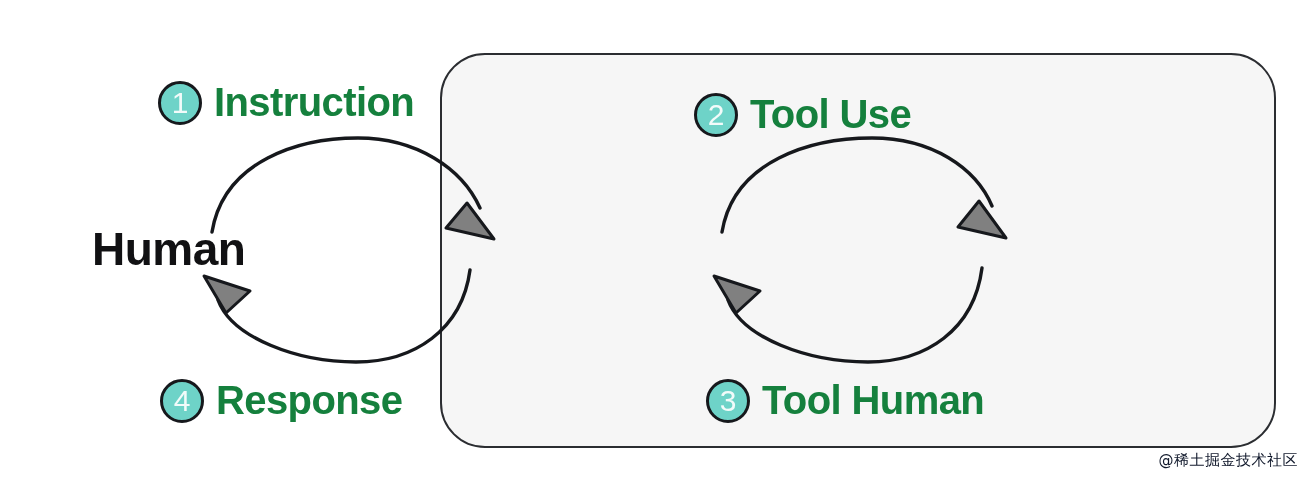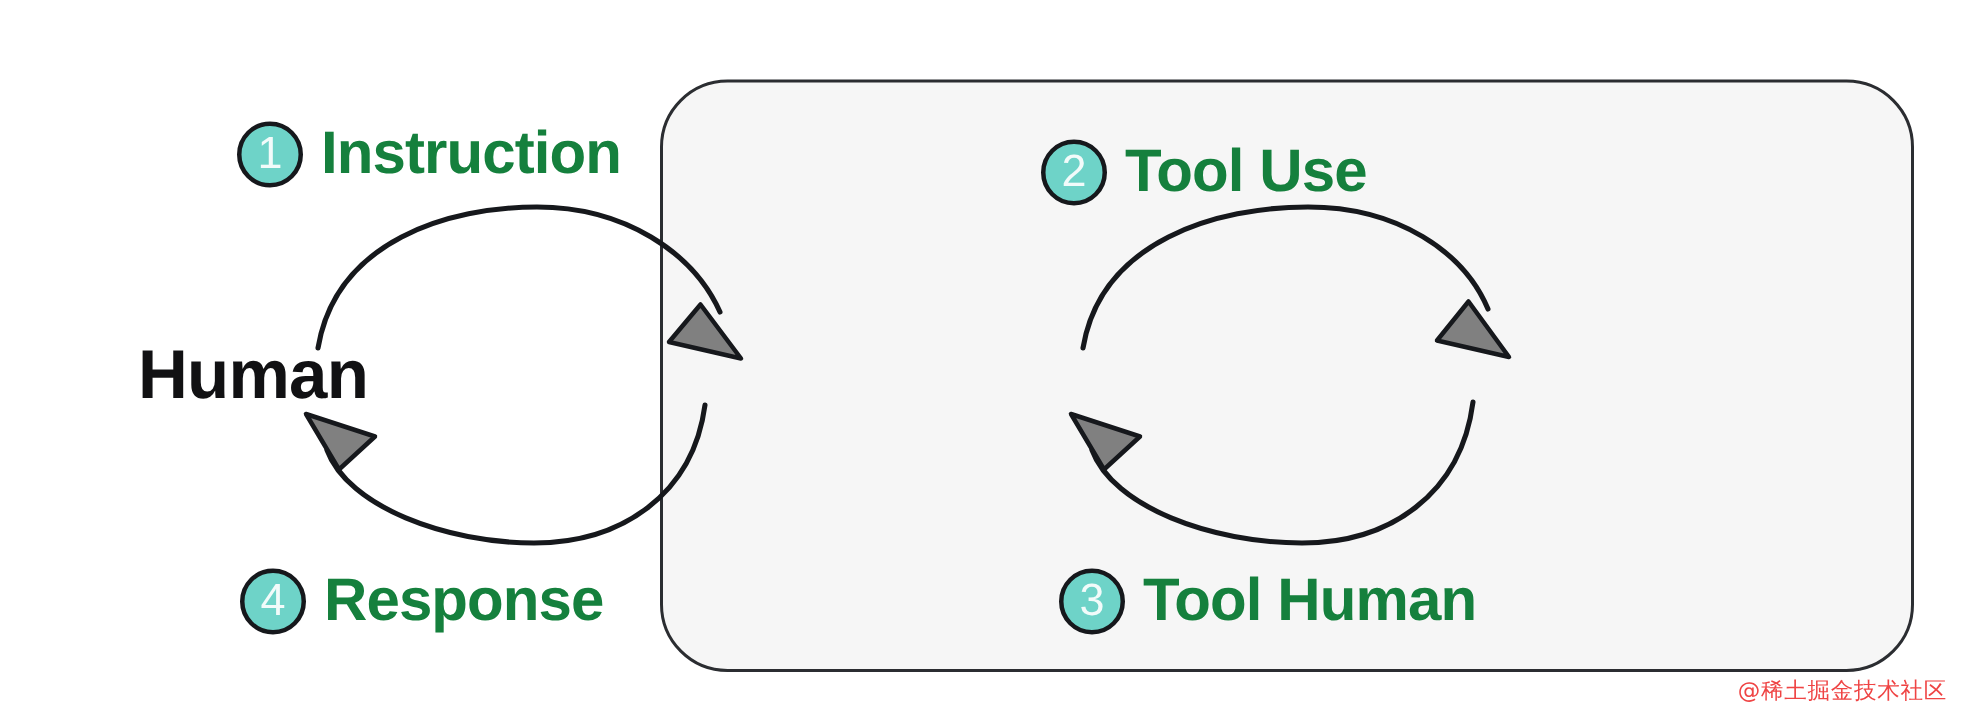--- a/index.html
+++ b/index.html
@@ -86,21 +86,21 @@
   #step-1 { left: 158px; top: 80px; }
   #step-2 { left: 694px; top: 92px; }
   #step-3 { left: 706px; top: 378px; }
   #step-4 { left: 160px; top: 378px; }
   #watermark {
     position: absolute;
     right: 14px;
     bottom: 8px;
     font-family: "DejaVu Sans", sans-serif;
     font-size: 15px;
-    color: #ef4444;
+    color: #0f172a;
     letter-spacing: 0.5px;
     white-space: nowrap;
   }
 </style>
 </head>
 <body>
 
 <div id="stage">
 
   <svg id="canvas" viewBox="0 0 1312 478" xmlns="http://www.w3.org/2000/svg">

